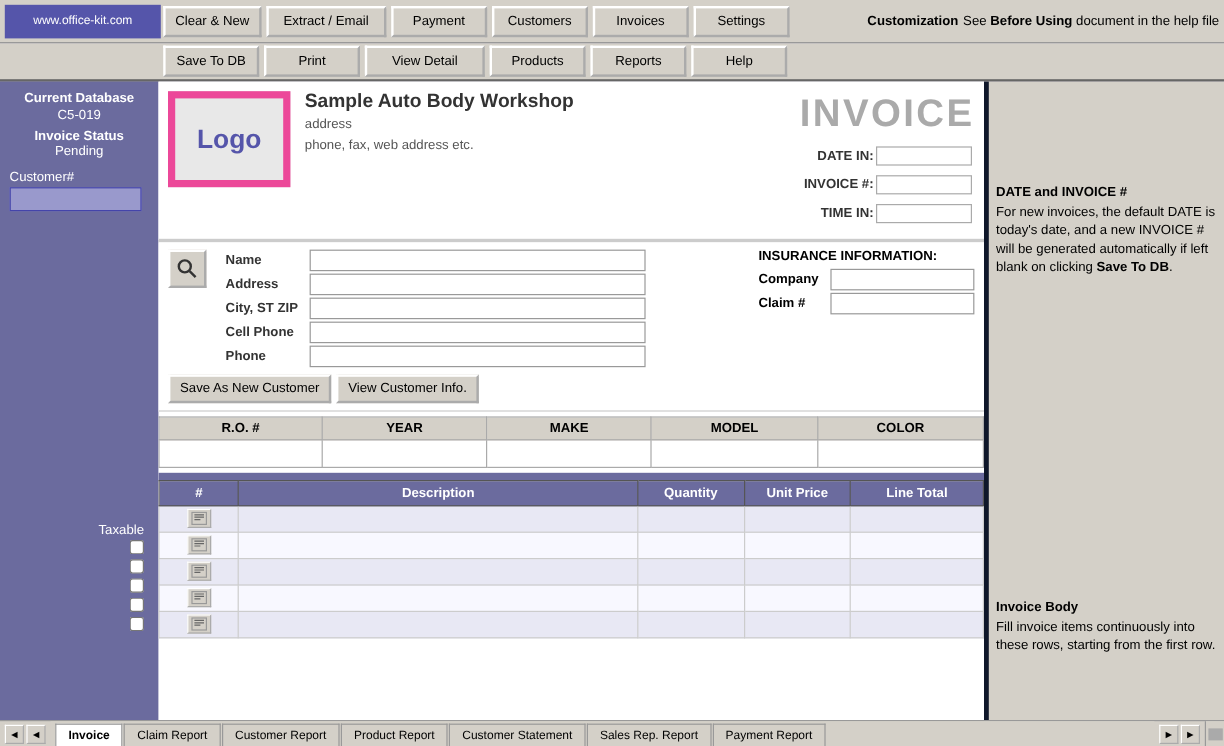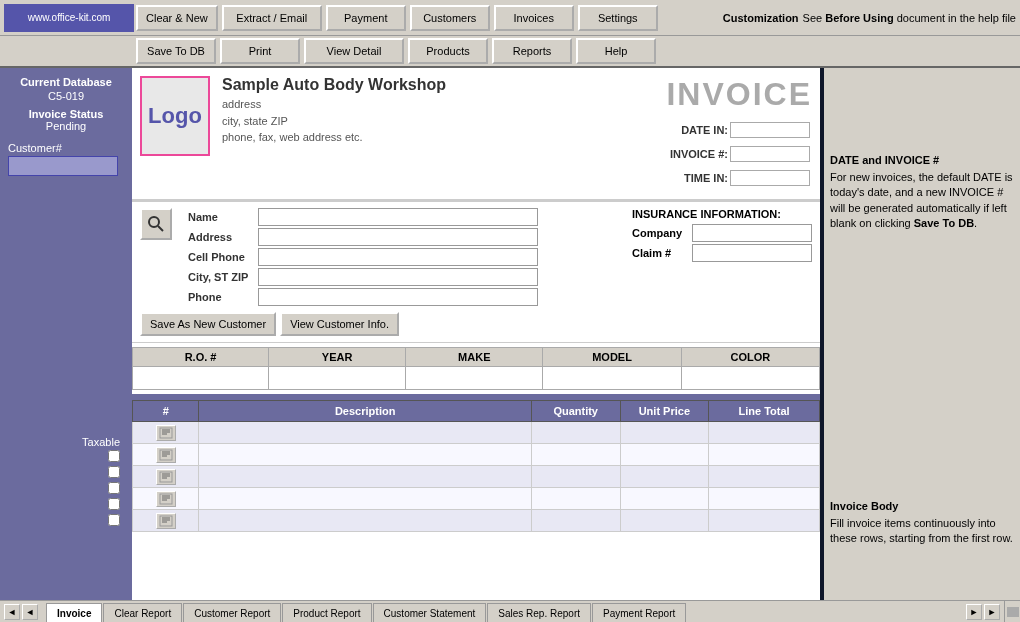--- a/index.html
+++ b/index.html
@@ -134,23 +134,23 @@
     }
 
     
     .invoice-header {
       display: flex;
       padding: 8px;
       border-bottom: 1px solid #ccc;
       background: white;
     }
     .logo-area {
-      width: 70px;
+      width: 102px;
       height: 80px;
-      border: 2px solid #ec4899;
+      border: 6px solid #ec4899;
       display: flex;
       align-items: center;
       justify-content: center;
       margin-right: 12px;
       flex-shrink: 0;
       background: #e8e8e8;
     }
     .logo-text {
       font-size: 22px;
       font-weight: bold;
@@ -423,21 +423,20 @@
 
   <div class="center-content">
 
     <div class="invoice-header">
       <div class="logo-area">
         <span class="logo-text">Logo</span>
       </div>
       <div class="company-info">
         <div class="company-name">Sample Auto Body Workshop</div>
         <div class="company-addr">address</div>
-        <div class="company-addr">city, state ZIP</div>
         <div class="company-addr">phone, fax, web address etc.</div>
       </div>
       <div class="invoice-title-area">
         <div class="invoice-title">INVOICE</div>
         <table class="invoice-meta" style="margin-left: auto; font-size:11px;">
           <tbody>
               <tr>
             <td class="invoice-meta-label">DATE IN:</td>
             <td style="min-width:80px;"><input type="text" style="width: 80px; height: 16px; border: 1px solid rgb(170, 170, 170); font-size: 11px;"></td>
           </tr>
@@ -469,25 +468,25 @@
             <div style="flex:1;">
               <div class="field-row">
                 <span class="field-label">Name</span>
                 <input class="field-input" type="text" style="">
               </div>
               <div class="field-row">
                 <span class="field-label">Address</span>
                 <input class="field-input" type="text" style="">
               </div>
               <div class="field-row">
-                <span class="field-label">Cell Phone</span>
+                <span class="field-label">City, ST ZIP</span>
                 <input class="field-input" type="text" style="">
               </div>
               <div class="field-row">
-                <span class="field-label">City, ST ZIP</span>
+                <span class="field-label">Cell Phone</span>
                 <input class="field-input" type="text" style="">
               </div>
               <div class="field-row">
                 <span class="field-label">Phone</span>
                 <input class="field-input" type="text" style="">
               </div>
             </div>
             <div class="insurance-section">
               <div class="insurance-title">INSURANCE INFORMATION:</div>
               <div class="ins-row">
@@ -646,21 +645,21 @@
 </div>
 
 <div class="bottom-bar">
   <div class="tab-nav">
     <button class="tab-nav-btn">◄</button>
     <button class="tab-nav-btn">◄</button>
   </div>
   <div class="tab-bar" style="flex:1; border:none;" id="tab-bar">
 
   <div class="tab active">Invoice</div>
-      <div class="tab">Clear Report</div>
+      <div class="tab">Claim Report</div>
       <div class="tab">Customer Report</div>
       <div class="tab">Product Report</div>
       <div class="tab">Customer Statement</div>
       <div class="tab">Sales Rep. Report</div>
       <div class="tab">Payment Report</div>
     </div>
   <div class="tab-nav">
     <button class="tab-nav-btn">►</button>
     <button class="tab-nav-btn">►</button>
   </div>

